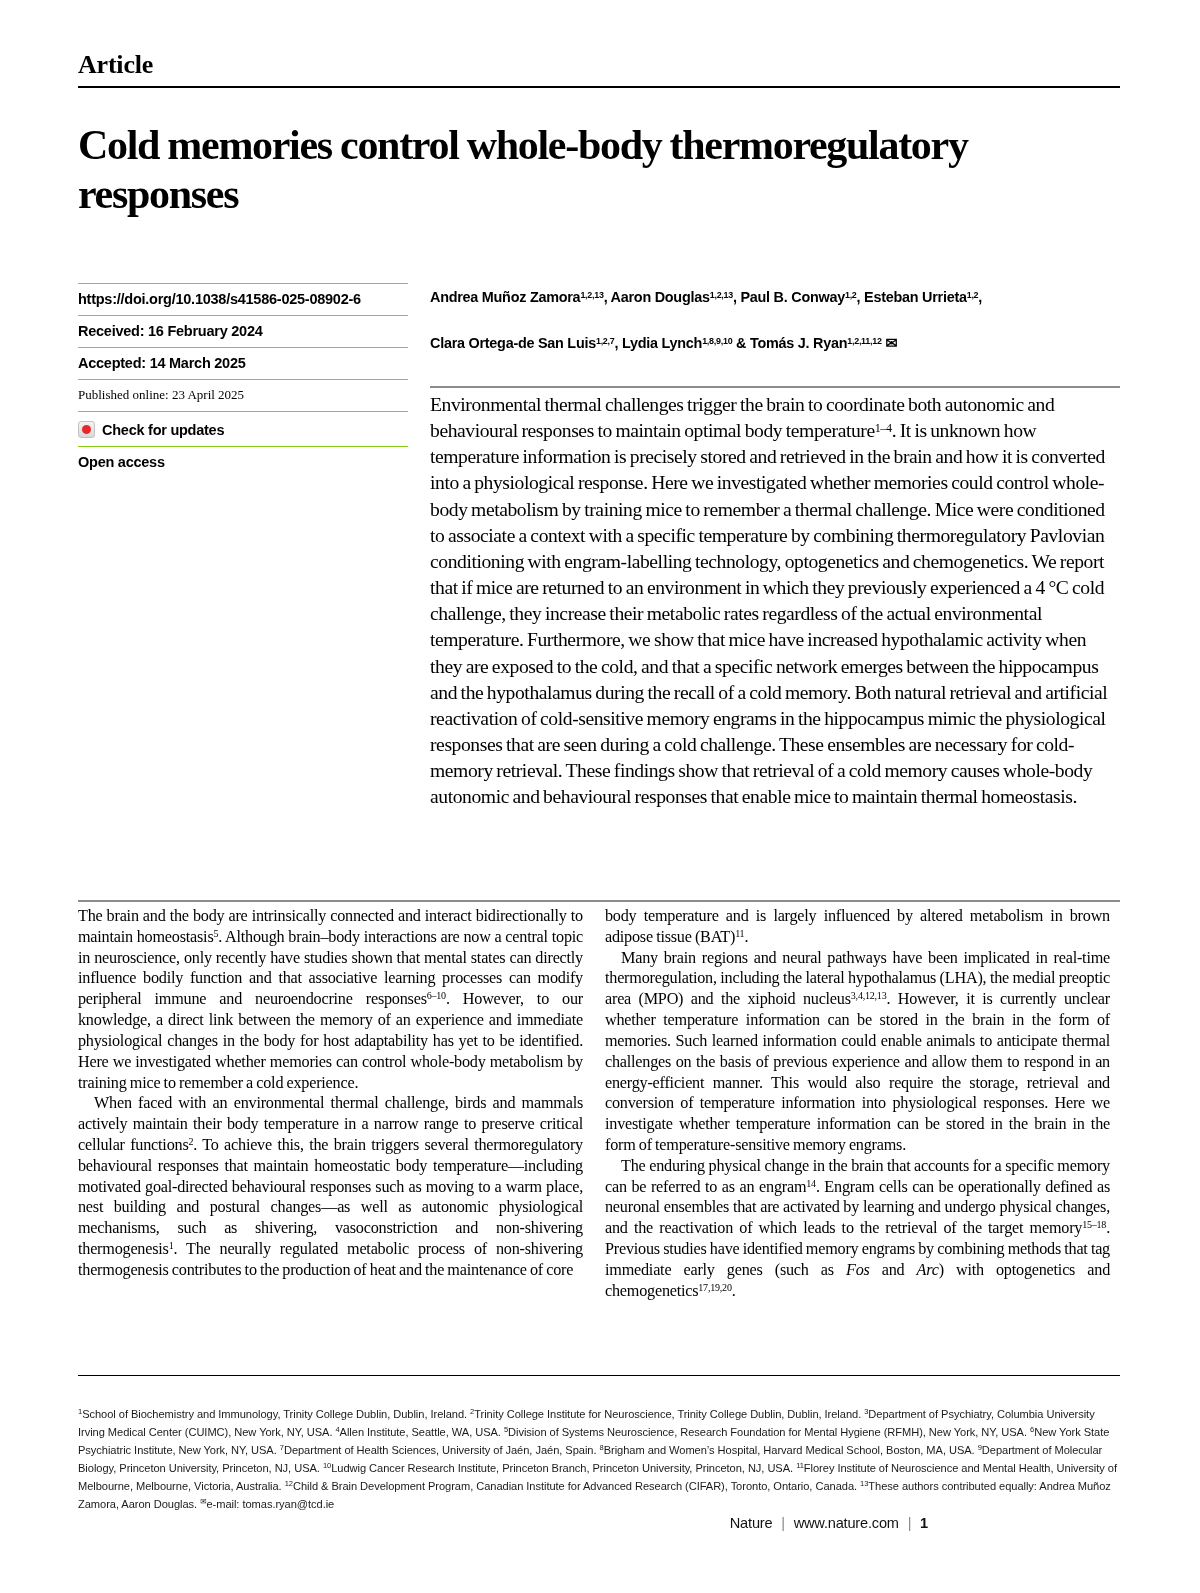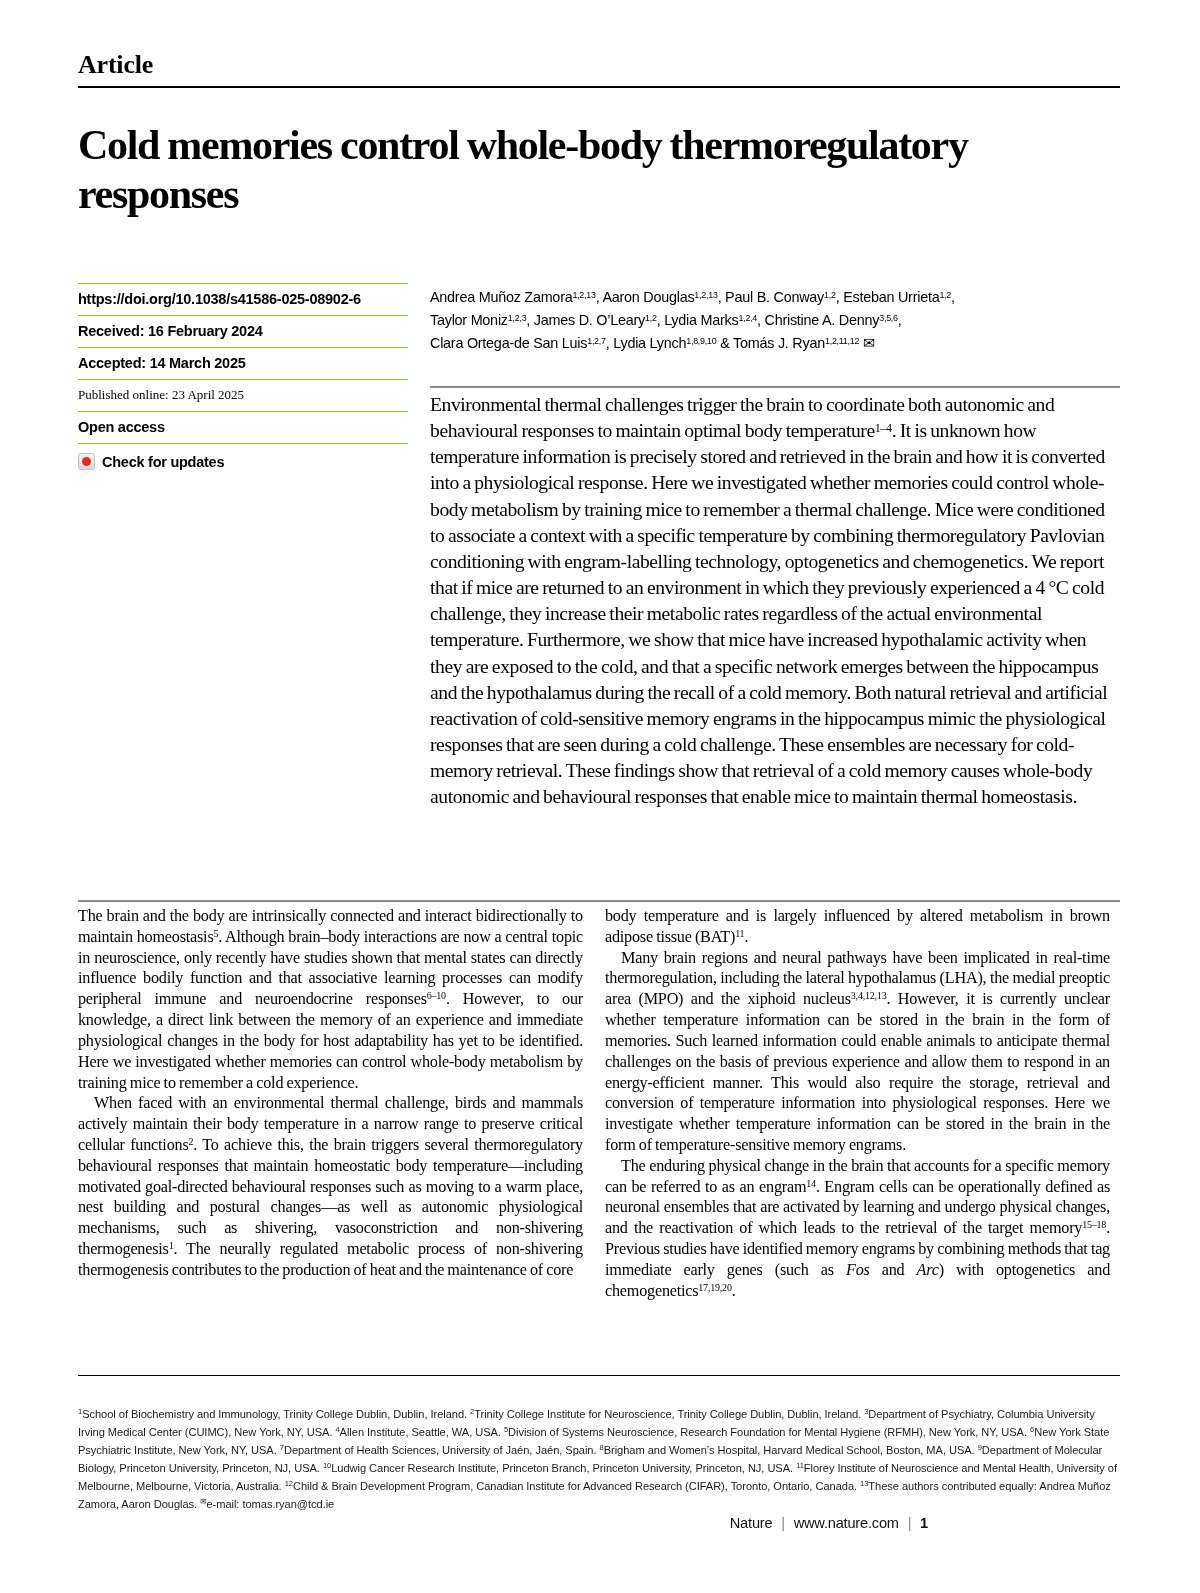--- a/index.html
+++ b/index.html
@@ -67,21 +67,21 @@
   }
   .crossmark::before {
     content:""; position:absolute; left:4.5px; top:7px;
     width:6px; height:5px; background:#ffffff;
     clip-path:polygon(0 100%, 50% 0, 100% 100%);
   }
 
   
   .authors {
     position:absolute; left:430px; top:286px; width:690px;
-    font-size:14.4px; font-weight:normal; line-height:1.58;
+    font-size:14.4px; font-weight:bold; line-height:1.58;
     letter-spacing:-0.25px;
   }
 
   
   .abs-rule {
     position:absolute; left:430px; top:386px; width:690px; height:2px;
     background:#8c8c8c;
   }
   .abstract {
     position:absolute; left:430px; top:392px; width:684px;
@@ -143,30 +143,30 @@
 
   <div class="kicker">Article</div>
   <div class="rule-top"></div>
   <h1 class="title">Cold memories control whole-body thermoregulatory responses</h1>
 
   <div class="meta">
     <div class="row">https://doi.org/10.1038/s41586-025-08902-6</div>
     <div class="row">Received: 16 February 2024</div>
     <div class="row">Accepted: 14 March 2025</div>
     <div class="row pub">Published online: 23 April 2025</div>
-    <div class="row">Open access</div>
     <div class="row updates">
       <span class="crossmark"></span>
       <span>Check for updates</span>
     </div>
+    <div class="row">Open access</div>
   </div>
 
   <div class="authors">
     <span>Andrea Muñoz Zamora<sup>1,2,13</sup>, Aaron Douglas<sup>1,2,13</sup>, Paul B. Conway<sup>1,2</sup>, Esteban Urrieta<sup>1,2</sup>,</span><br>
-    <span>Taylor Moniz<sup>1,2,3</sup>, James D. O’Leary<sup>1,2</sup>, Lydia Marks<sup>1,2,4</sup>, Christine A. Denny<sup>3,5,6</sup>,</span><br>
+    <br>
     <span>Clara Ortega-de San Luis<sup>1,2,7</sup>, Lydia Lynch<sup>1,8,9,10</sup> &amp; Tomás J. Ryan<sup>1,2,11,12</sup> ✉</span>
   </div>
 
   <div class="abs-rule"></div>
   <div class="abstract">Environmental thermal challenges trigger the brain to coordinate both autonomic and behavioural responses to maintain optimal body temperature<sup>1–4</sup>. It is unknown how temperature information is precisely stored and retrieved in the brain and how it is converted into a physiological response. Here we investigated whether memories could control whole-body metabolism by training mice to remember a thermal challenge. Mice were conditioned to associate a context with a specific temperature by combining thermoregulatory Pavlovian conditioning with engram-labelling technology, optogenetics and chemogenetics. We report that if mice are returned to an environment in which they previously experienced a 4 °C cold challenge, they increase their metabolic rates regardless of the actual environmental temperature. Furthermore, we show that mice have increased hypothalamic activity when they are exposed to the cold, and that a specific network emerges between the hippocampus and the hypothalamus during the recall of a cold memory. Both natural retrieval and artificial reactivation of cold-sensitive memory engrams in the hippocampus mimic the physiological responses that are seen during a cold challenge. These ensembles are necessary for cold-memory retrieval. These findings show that retrieval of a cold memory causes whole-body autonomic and behavioural responses that enable mice to maintain thermal homeostasis.</div>
 
   <div class="body-rule"></div>
   <div class="cols">
     <div class="col left">
         <p>The brain and the body are intrinsically connected and interact bidirectionally to maintain homeostasis<sup>5</sup>. Although brain–body interactions are now a central topic in neuroscience, only recently have studies shown that mental states can directly influence bodily function and that associative learning processes can modify peripheral immune and neuroendocrine responses<sup>6–10</sup>. However, to our knowledge, a direct link between the memory of an experience and immediate physiological changes in the body for host adaptability has yet to be identified. Here we investigated whether memories can control whole-body metabolism by training mice to remember a cold experience.</p>

